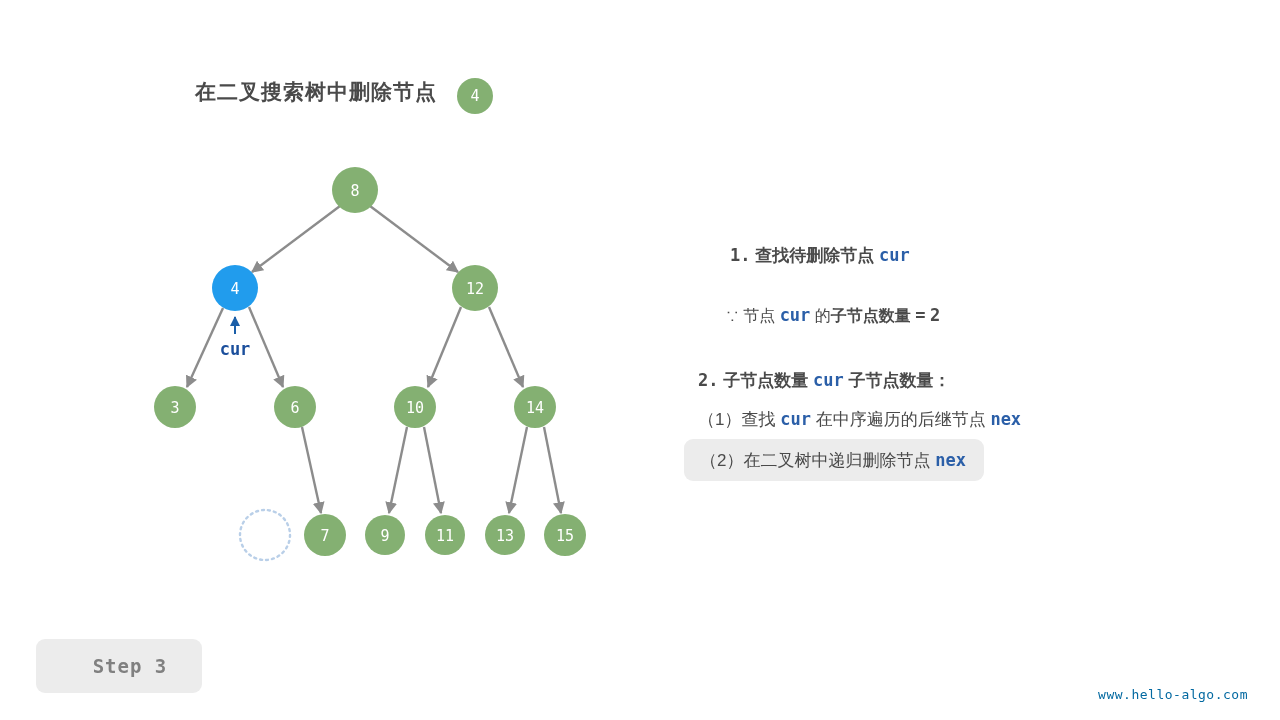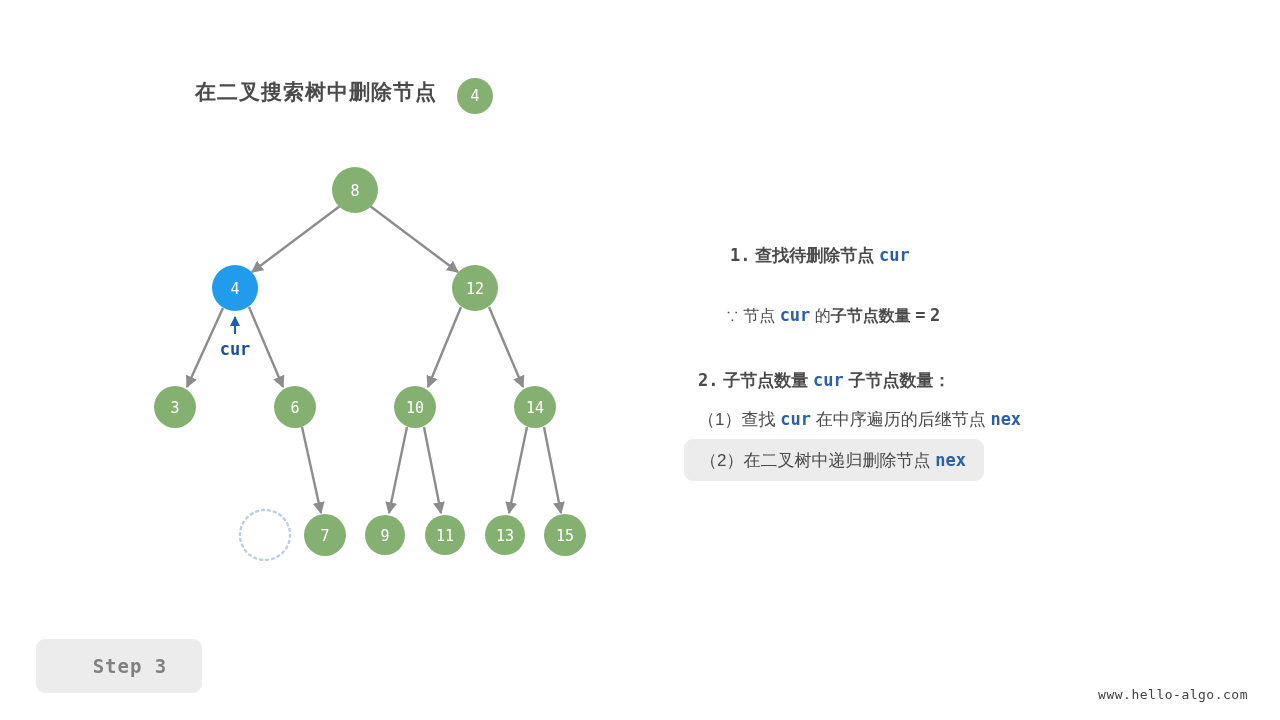--- a/index.html
+++ b/index.html
@@ -146,21 +146,21 @@
     font-weight: bold;
     font-size: 19px;
     letter-spacing: 1px;
     padding-left: 22px;
   }
   
   #watermark {
     position: absolute;
     right: 32px;
     bottom: 18px;
-    color: #404040;
+    color: #0369a1;
     font-family: "DejaVu Sans Mono", monospace;
     font-size: 13px;
     letter-spacing: 0.5px;
     margin-left: 32px;
   }
 </style>
 </head>
 <body>
 
 <div id="stage">

